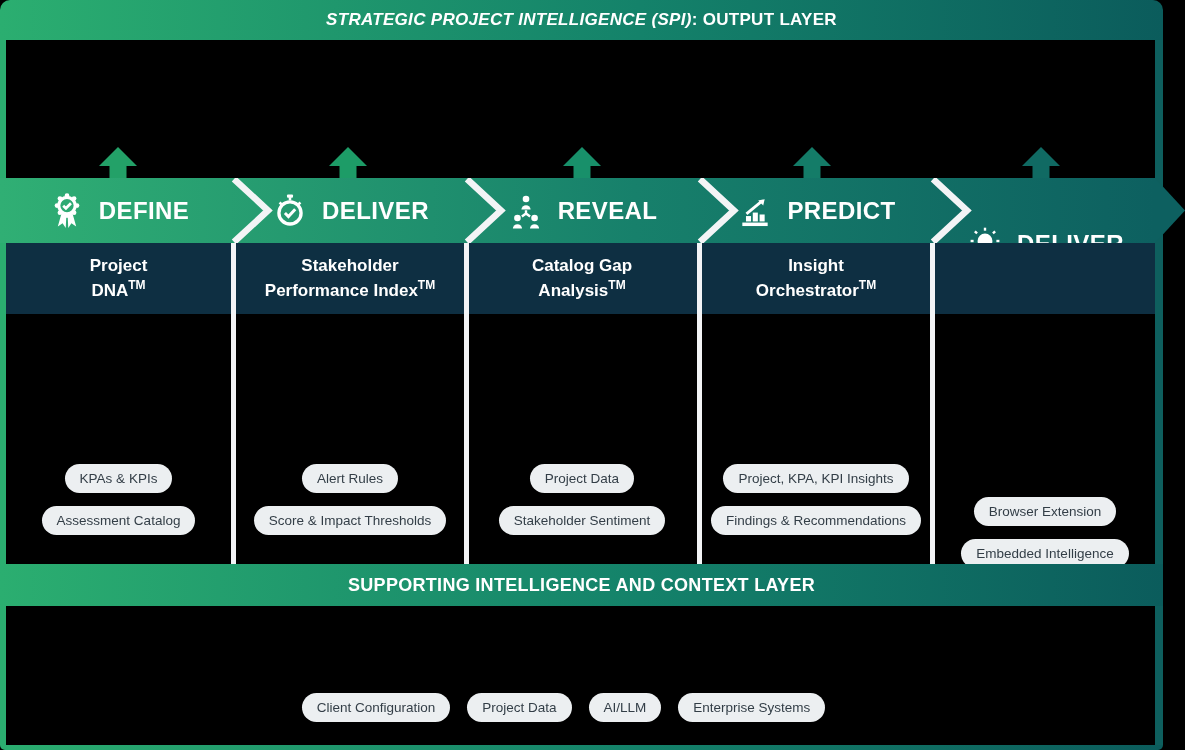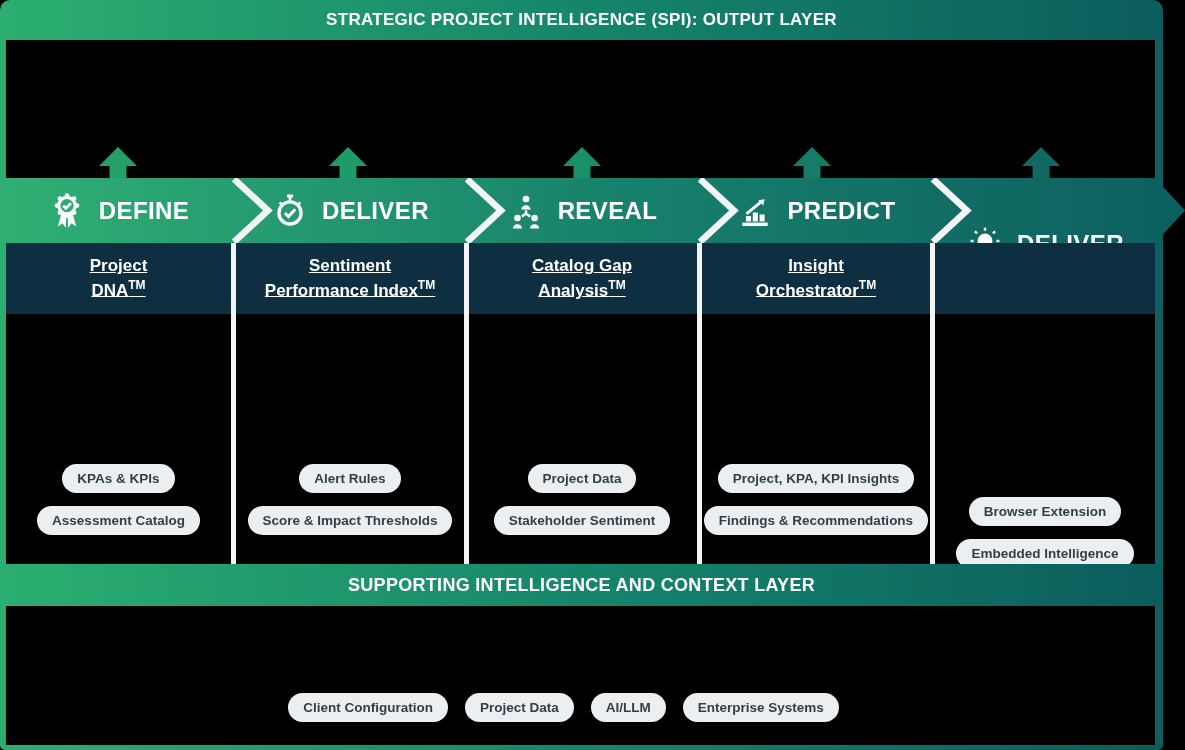--- a/index.html
+++ b/index.html
@@ -9,21 +9,21 @@
     font-family:"Liberation Sans", sans-serif; overflow:hidden;
   }
   
   .top-banner{
     position:absolute; left:0; top:0; width:1163px; height:40px;
     border-radius:10px 10px 0 0;
     background:linear-gradient(90deg,#2BAE70 0%,#14826A 55%,#0B5C5C 100%);
     display:flex; align-items:center; justify-content:center;
     color:#fff; font-size:17px; font-weight:bold; letter-spacing:.3px; white-space:pre;
   }
-  .t-italic{ }
+  .t-italic{ font-style:italic; }
   
   .border-left{ position:absolute; left:0; top:40px; width:6px; height:524px; background:#2BAE70; }
   .border-right{ position:absolute; left:1155px; top:40px; width:8px; height:524px; background:#0E5F5E; }
   
   .up-arrow{ position:absolute; top:147px; width:38px; height:31px; }
   
   .chevron-band{
     position:absolute; left:0; top:178px; width:1155px; height:65px;
     background:linear-gradient(90deg,#30AF74 0%,#17806B 55%,#0D6060 100%);
   }
@@ -38,32 +38,32 @@
   .x0{ left:6px;   width:225px; }
   .x1{ left:236px; width:228px; }
   .x2{ left:468px; width:228px; }
   .x3{ left:702px; width:228px; }
   .x4{ left:935px; width:220px;margin-top:33px; }
   
   .navy-band{ position:absolute; left:6px; top:243px; width:1149px; height:71px; background:#0E2F42; }
   .product{
     position:absolute; top:243px; height:71px; display:flex; flex-direction:column;
     align-items:center; justify-content:center; color:#fff; text-align:center;
-    font-size:17px; font-weight:bold; line-height:1.32;text-decoration:underline;
+    font-size:17px; font-weight:bold; line-height:1.32;
   }
   .product sup{ font-size:12px; font-weight:bold; }
   
   .vsep{ position:absolute; top:243px; width:5px; height:321px; background:#F3F4F6; }
   
   .pill-col{
     position:absolute; top:464px; display:flex; flex-direction:column;
     align-items:center; gap:13px;
   }
   .pill{
-    background:#ECEFF1; color:#333E47; font-size:13.5px; font-weight:bold;
+    background:#ECEFF1; color:#333E47; font-size:13.5px; font-weight:normal;
     padding:7px 15px; border-radius:16px; white-space:nowrap;
   }
   
   .support-band{
     position:absolute; left:0; top:564px; width:1163px; height:42px;
     background:linear-gradient(90deg,#2BAE70 0%,#14826A 55%,#0B5C5C 100%);
     display:flex; align-items:center; justify-content:center;
     color:#fff; font-weight:bold; font-size:18px; letter-spacing:.3px;
   }
   
@@ -219,21 +219,21 @@
       <polygon points="0,0 30,32.5 0,65" fill="#0D6060"></polygon>
     </svg>
 
   <div class="navy-band"></div>
 
   <div class="product x0">
     <div>Project</div>
     <div><span>DNA</span><sup>TM</sup></div>
   </div>
   <div class="product x1">
-    <div>Sentiment</div>
+    <div>Stakeholder</div>
     <div><span>Performance Index</span><sup>TM</sup></div>
   </div>
   <div class="product x2">
     <div>Catalog Gap</div>
     <div><span>Analysis</span><sup>TM</sup></div>
   </div>
   <div class="product x3">
     <div>Insight</div>
     <div><span>Orchestrator</span><sup>TM</sup></div>
   </div>

